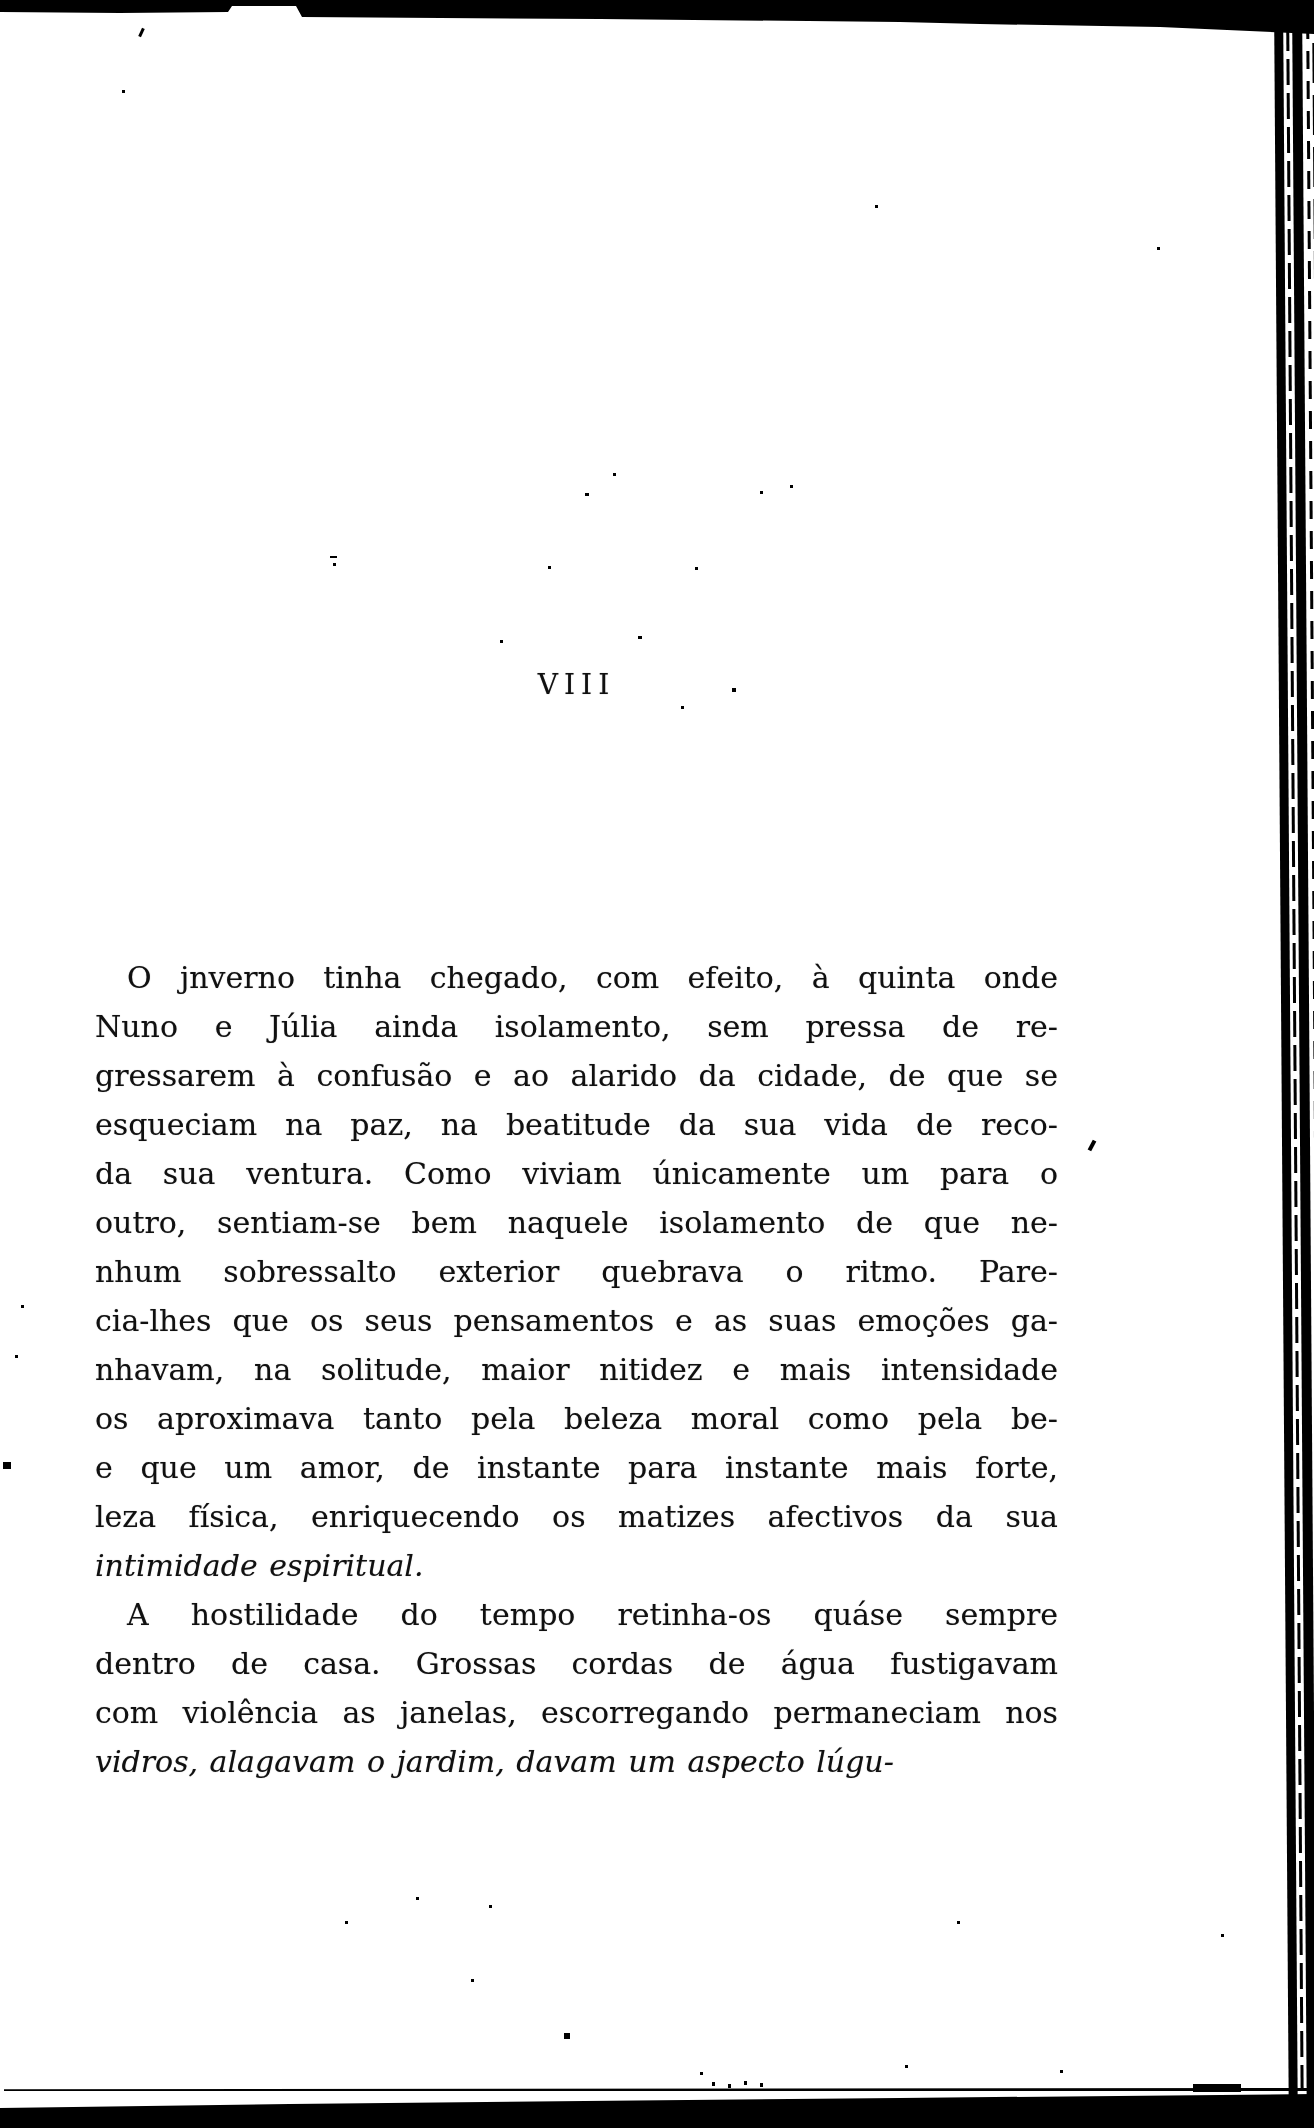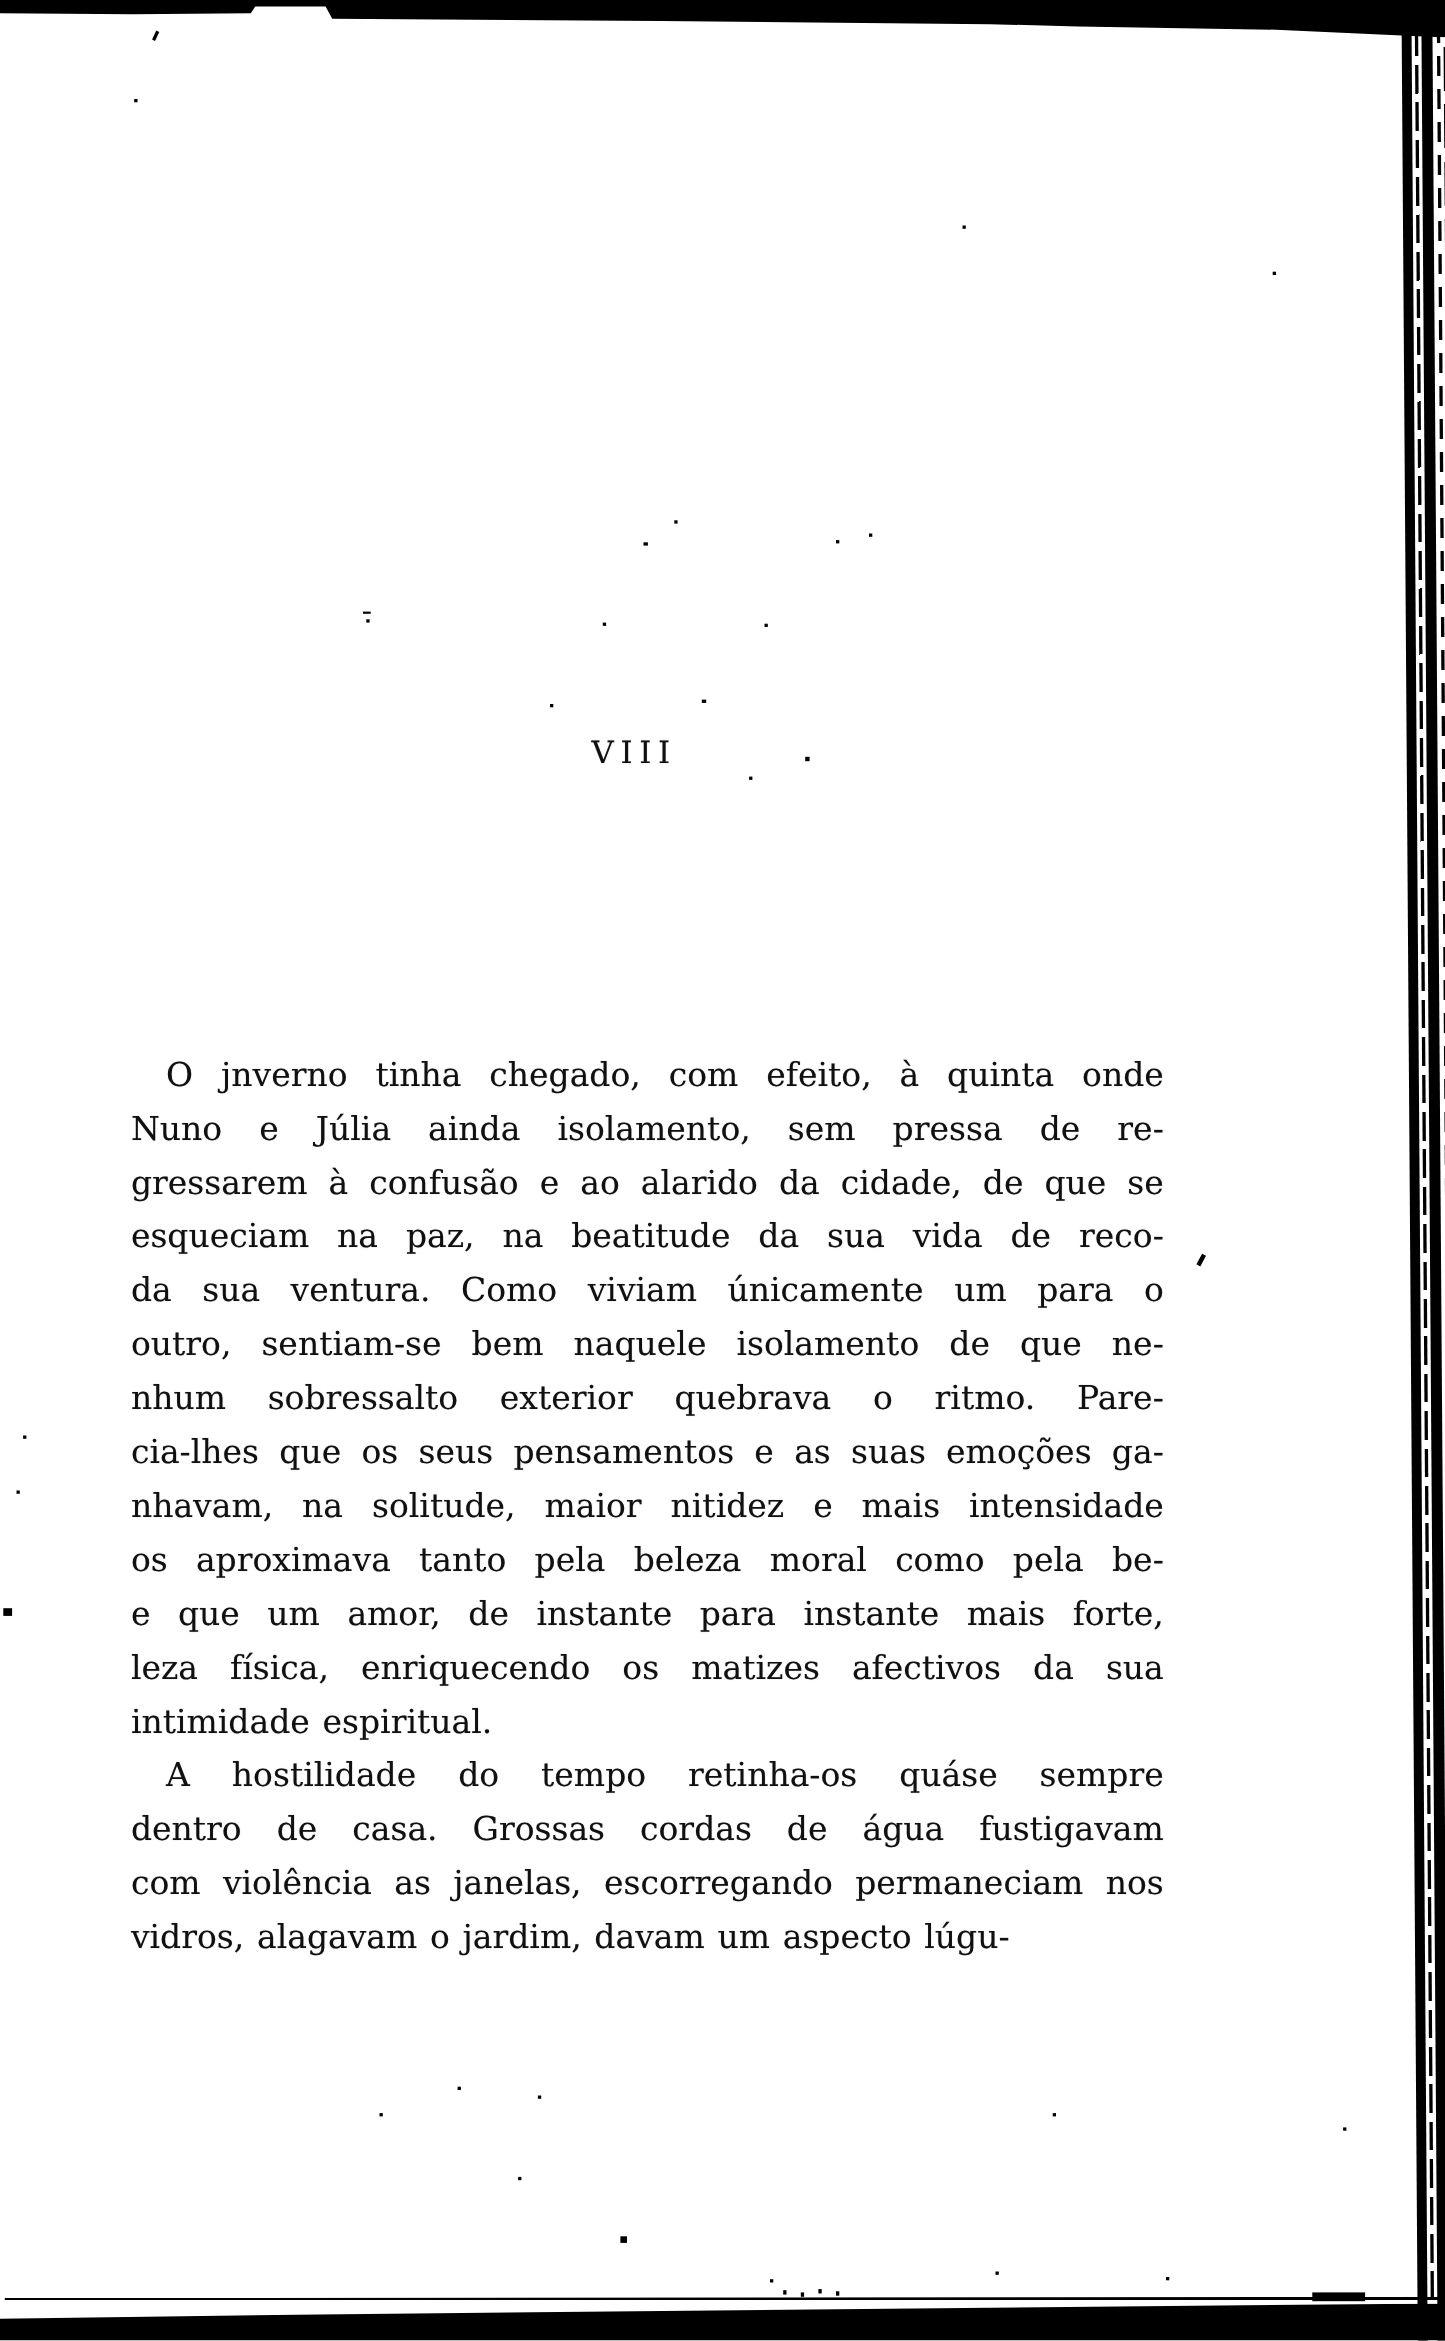--- a/index.html
+++ b/index.html
@@ -42,23 +42,23 @@
   .heading {
     position:absolute; left:95px; top:668px; width:963px;
     text-align:center; font-size:28px; letter-spacing:6px;
     color:var(--text); text-shadow:0 0 1px rgba(0,0,0,.4);
   }
   .textblock {
     position:absolute; left:95px; top:953px; width:963px;
     font-size:30px; line-height:49px; color:var(--text);
     text-shadow:0 0 1px rgba(0,0,0,.35); word-spacing:2px;
   }
-  .line { height:49px; text-align:justify; text-align-last:justify;margin-left:24px; }
+  .line { height:49px; text-align:justify; text-align-last:justify; }
   .line.ind { text-indent:32px; }
-  .line.nojust { text-align:right; text-align-last:left; }
+  .line.nojust { text-align:right; text-align-last:left;font-style:italic; }
 </style>
 </head>
 <body>
 
 <div class="page">
 
   <div class="top-band"></div>
   <div class="right-stripes">
     <div class="s sA"></div>
     <div class="s sB"></div>

